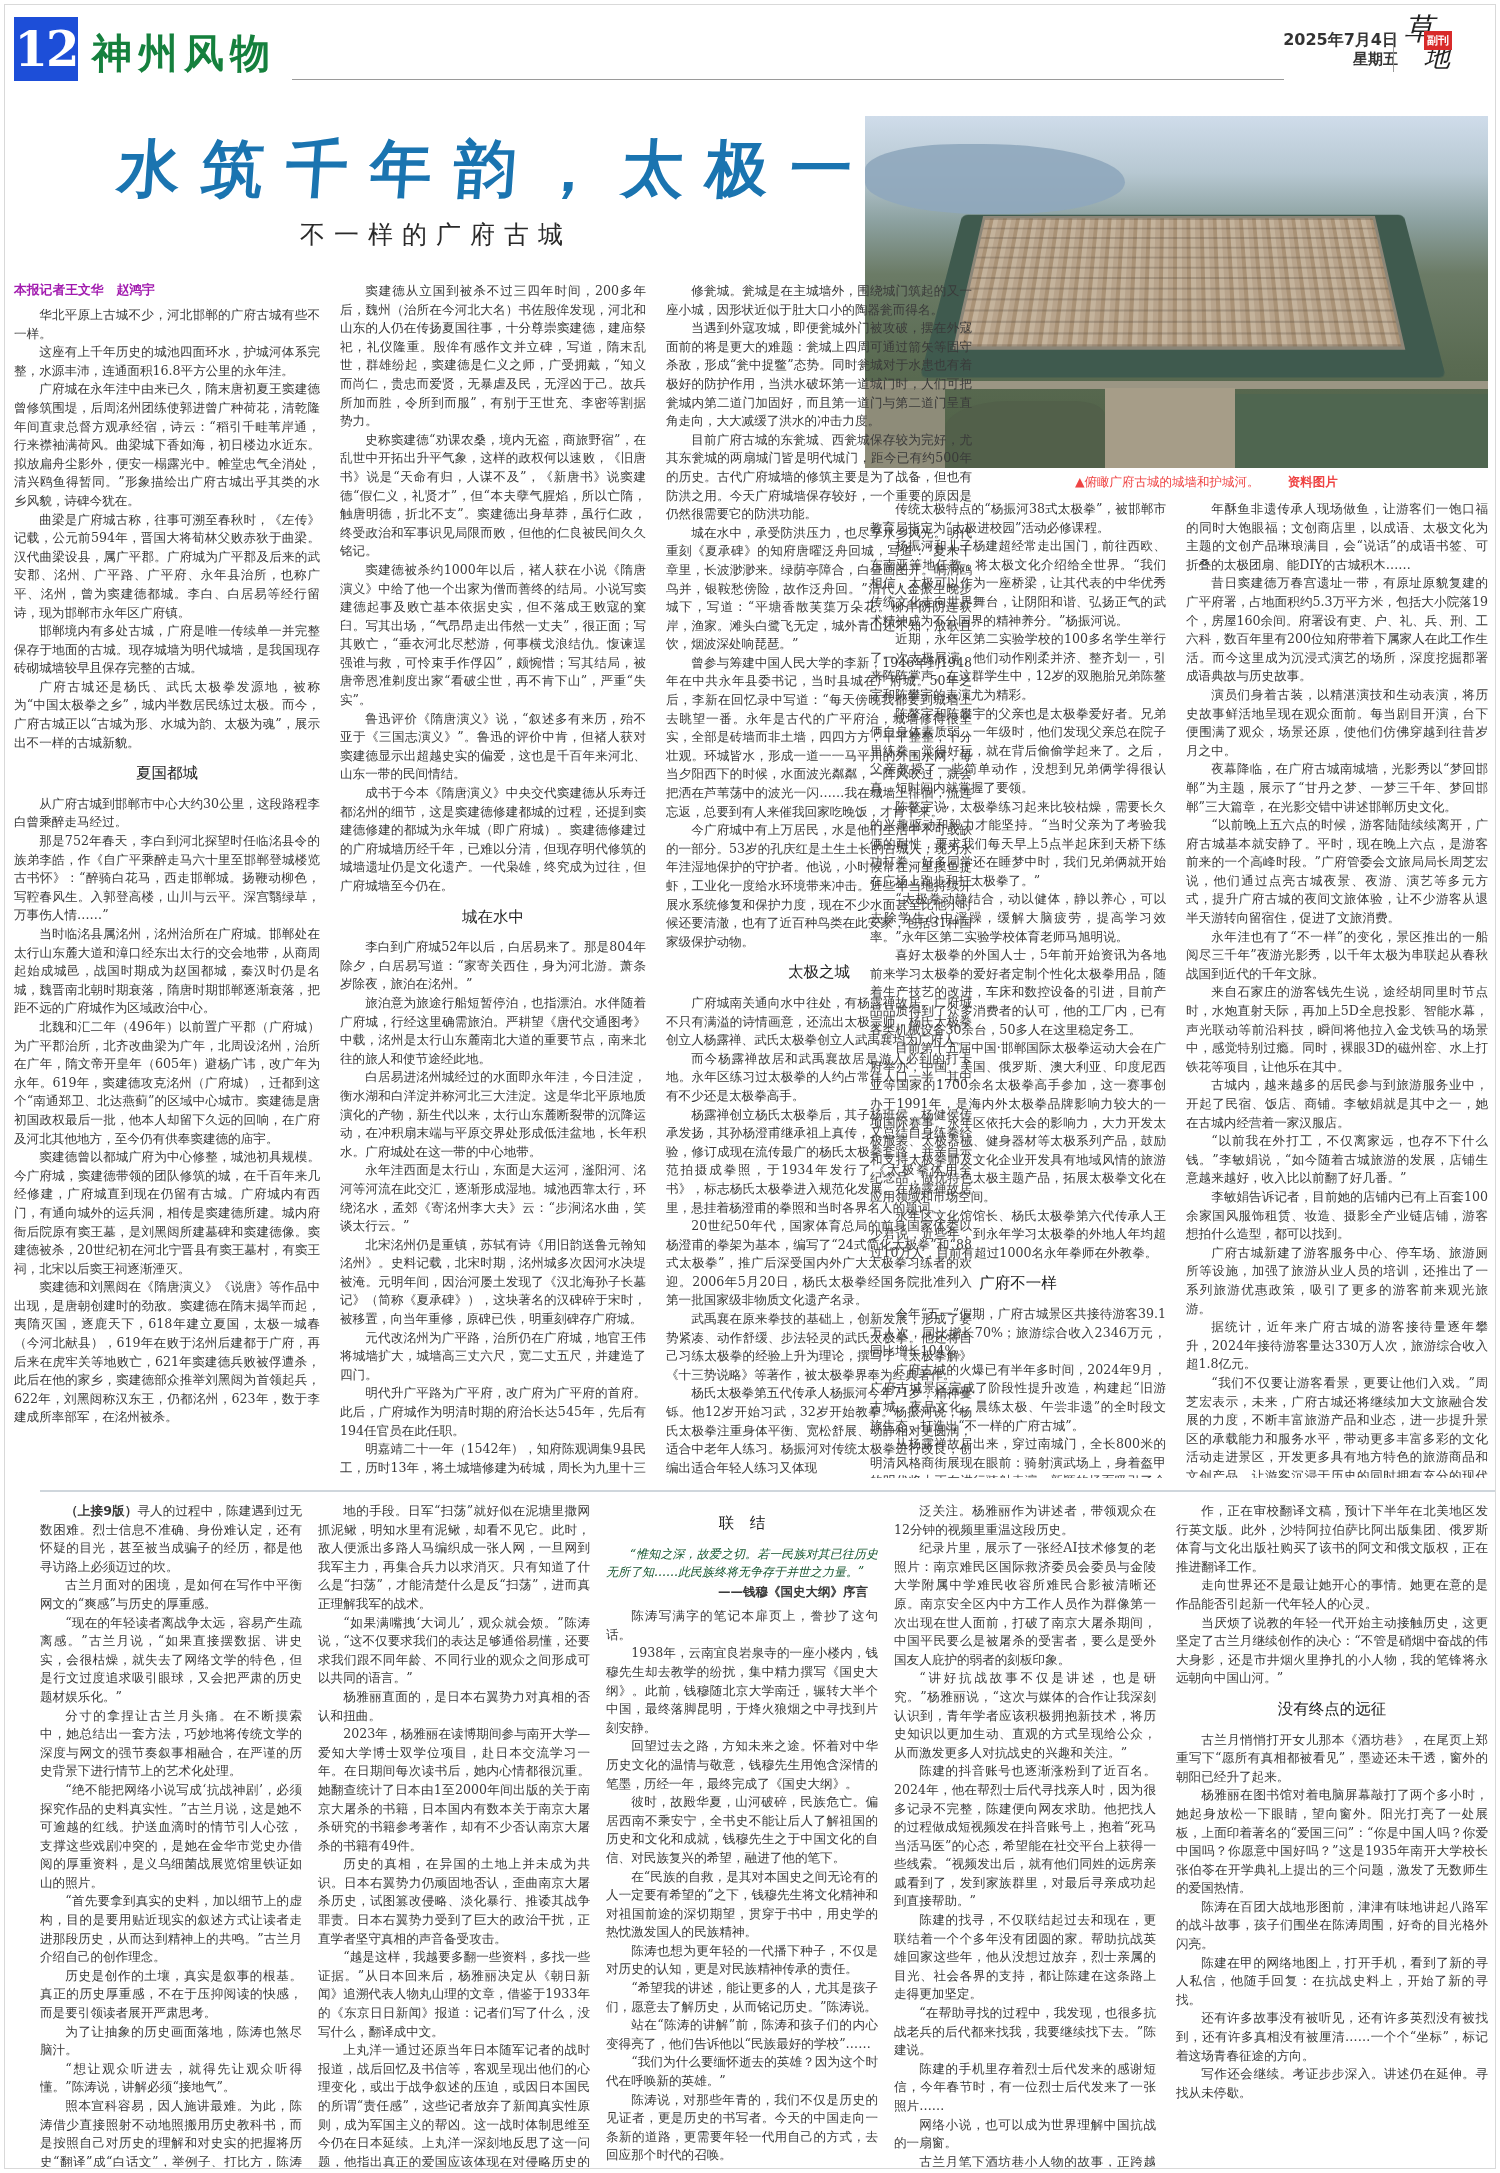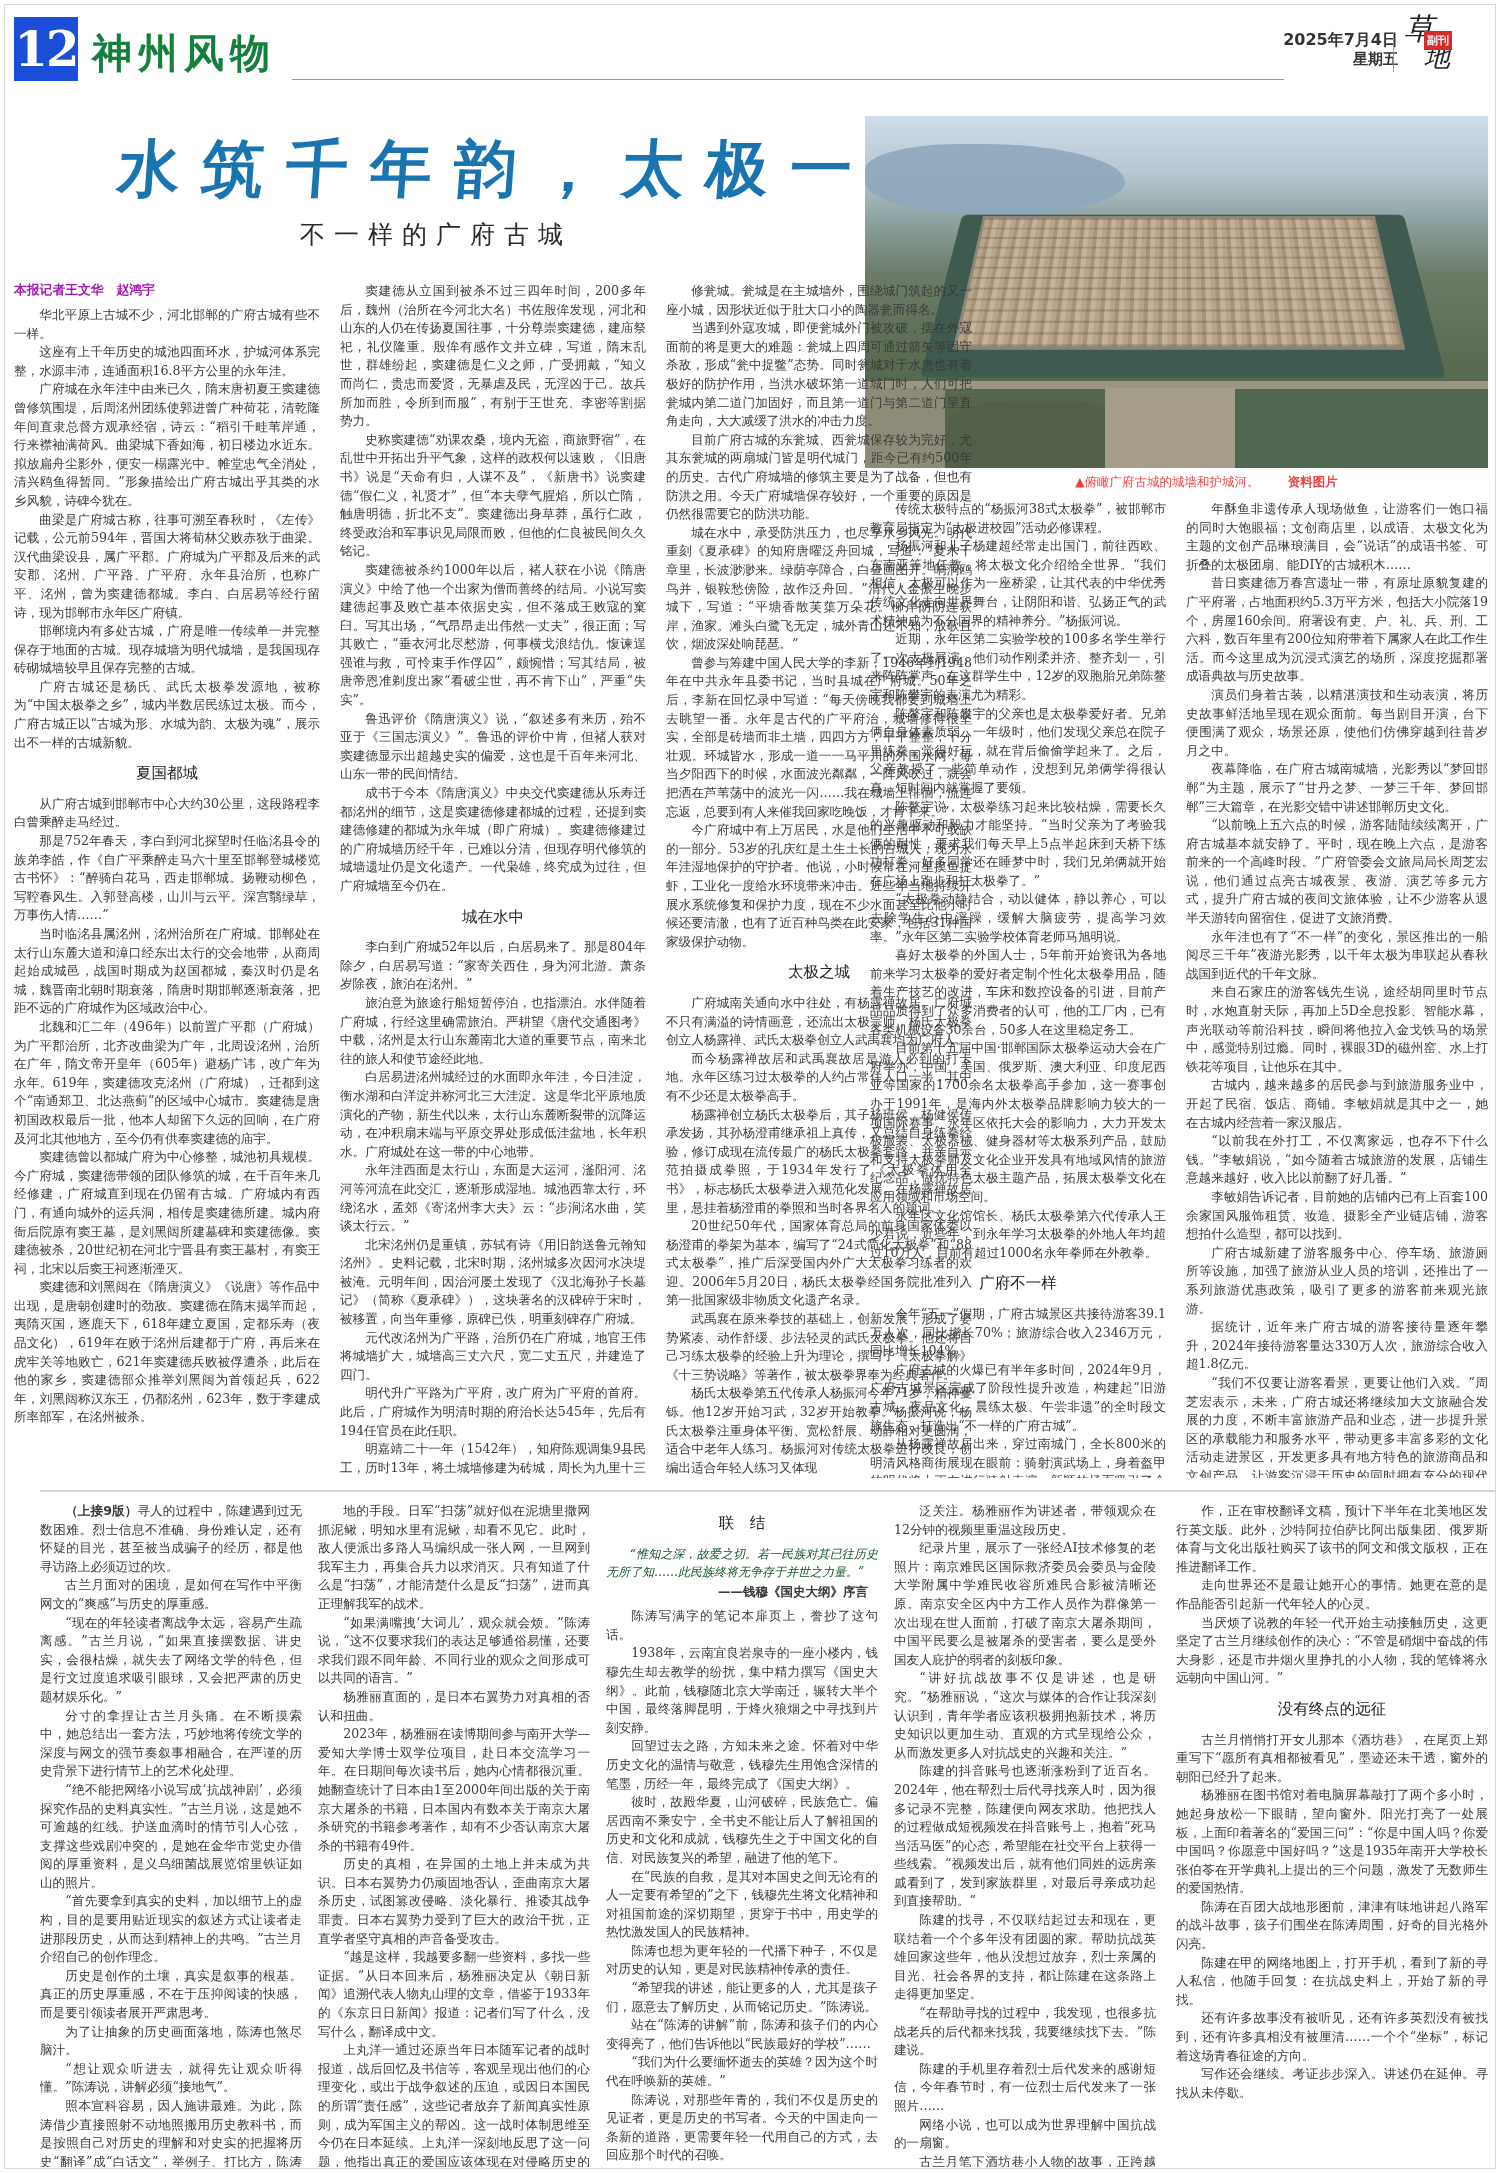--- a/index.html
+++ b/index.html
@@ -101,21 +101,21 @@
       <p>邯郸境内有多处古城，广府是唯一传续单一并完整保存于地面的古城。现存城墙为明代城墙，是我国现存砖砌城墙较早且保存完整的古城。</p>
       <p>广府古城还是杨氏、武氏太极拳发源地，被称为“中国太极拳之乡”，城内半数居民练过太极。而今，广府古城正以“古城为形、水城为韵、太极为魂”，展示出不一样的古城新貌。</p>
     </div>
   <div class="subhead">夏国都城</div>
   <div>
       <p>从广府古城到邯郸市中心大约30公里，这段路程李白曾乘醉走马经过。</p>
       <p>那是752年春天，李白到河北探望时任临洺县令的族弟李皓，作《自广平乘醉走马六十里至邯郸登城楼览古书怀》：“醉骑白花马，西走邯郸城。扬鞭动柳色，写鞚春风生。入郭登高楼，山川与云平。深宫翳绿草，万事伤人情……”</p>
       <p>当时临洺县属洺州，洺州治所在广府城。邯郸处在太行山东麓大道和漳口经东出太行的交会地带，从商周起始成城邑，战国时期成为赵国都城，秦汉时仍是名城，魏晋南北朝时期衰落，隋唐时期邯郸逐渐衰落，把距不远的广府城作为区域政治中心。</p>
       <p>北魏和汇二年（496年）以前置广平郡（广府城）为广平郡治所，北齐改曲梁为广年，北周设洺州，治所在广年，隋文帝开皇年（605年）避杨广讳，改广年为永年。619年，窦建德攻克洺州（广府城），迁都到这个“南通郑卫、北达燕蓟”的区域中心城市。窦建德是唐初国政权最后一批，他本人却留下久远的回响，在广府及河北其他地方，至今仍有供奉窦建德的庙宇。</p>
       <p>窦建德曾以都城广府为中心修整，城池初具规模。今广府城，窦建德带领的团队修筑的城，在千百年来几经修建，广府城直到现在仍留有古城。广府城内有西门，有通向城外的运兵洞，相传是窦建德所建。城内府衙后院原有窦王墓，是刘黑闼所建墓碑和窦建德像。窦建德被杀，20世纪初在河北宁晋县有窦王墓村，有窦王祠，北宋以后窦王祠逐渐湮灭。</p>
-      <p>窦建德和刘黑闼在《隋唐演义》《说唐》等作品中出现，是唐朝创建时的劲敌。窦建德在隋末揭竿而起，夷隋灭国，逐鹿天下，618年建立夏国，定都乐寿（夜品文化），619年在败于洺州后建都于广府，再后来在虎牢关等地败亡，621年窦建德兵败被俘遭杀，此后在他的家乡，窦建德部众推举刘黑闼为首领起兵，622年，刘黑闼称汉东王，仍都洺州，623年，数于李建成所率部军，在洺州被杀。</p>
+      <p>窦建德和刘黑闼在《隋唐演义》《说唐》等作品中出现，是唐朝创建时的劲敌。窦建德在隋末揭竿而起，夷隋灭国，逐鹿天下，618年建立夏国，太极一城春（今河北献县），619年在败于洺州后建都于广府，再后来在虎牢关等地败亡，621年窦建德兵败被俘遭杀，此后在他的家乡，窦建德部众推举刘黑闼为首领起兵，622年，刘黑闼称汉东王，仍都洺州，623年，数于李建成所率部军，在洺州被杀。</p>
     </div>
 </div>
 
 <div class="col" id="a-col2" style="left:340px; top:282px; width:306px; height:1196px;">
   <div>
       <p>窦建德从立国到被杀不过三四年时间，200多年后，魏州（治所在今河北大名）书佐殷侔发现，河北和山东的人仍在传扬夏国往事，十分尊崇窦建德，建庙祭祀，礼仪隆重。殷侔有感作文并立碑，写道，隋末乱世，群雄纷起，窦建德是仁义之师，广受拥戴，“知义而尚仁，贵忠而爱贤，无暴虐及民，无淫凶于己。故兵所加而胜，令所到而服”，有别于王世充、李密等割据势力。</p>
       <p>史称窦建德“劝课农桑，境内无盗，商旅野宿”，在乱世中开拓出升平气象，这样的政权何以速败，《旧唐书》说是“天命有归，人谋不及”，《新唐书》说窦建德“假仁义，礼贤才”，但“本夫孽气腥焰，所以亡隋，触唐明德，折北不支”。窦建德出身草莽，虽行仁政，终受政治和军事识见局限而败，但他的仁良被民间久久铭记。</p>
       <p>窦建德被杀约1000年以后，褚人获在小说《隋唐演义》中给了他一个出家为僧而善终的结局。小说写窦建德起事及败亡基本依据史实，但不落成王败寇的窠臼。写其出场，“气昂昂走出伟然一丈夫”，很正面；写其败亡，“垂衣河北尽慭游，何事横戈浪结仇。愎谏逞强谁与救，可怜束手作俘囚”，颇惋惜；写其结局，被唐帝恩准剃度出家“看破尘世，再不肯下山”，严重“失实”。</p>
       <p>鲁迅评价《隋唐演义》说，“叙述多有来历，殆不亚于《三国志演义》”。鲁迅的评价中肯，但褚人获对窦建德显示出超越史实的偏爱，这也是千百年来河北、山东一带的民间情结。</p>
       <p>成书于今本《隋唐演义》中央交代窦建德从乐寿迁都洺州的细节，这是窦建德修建都城的过程，还提到窦建德修建的都城为永年城（即广府城）。窦建德修建过的广府城墙历经千年，已难以分清，但现存明代修筑的城墙遗址仍是文化遗产。一代枭雄，终究成为过往，但广府城墙至今仍在。</p>

